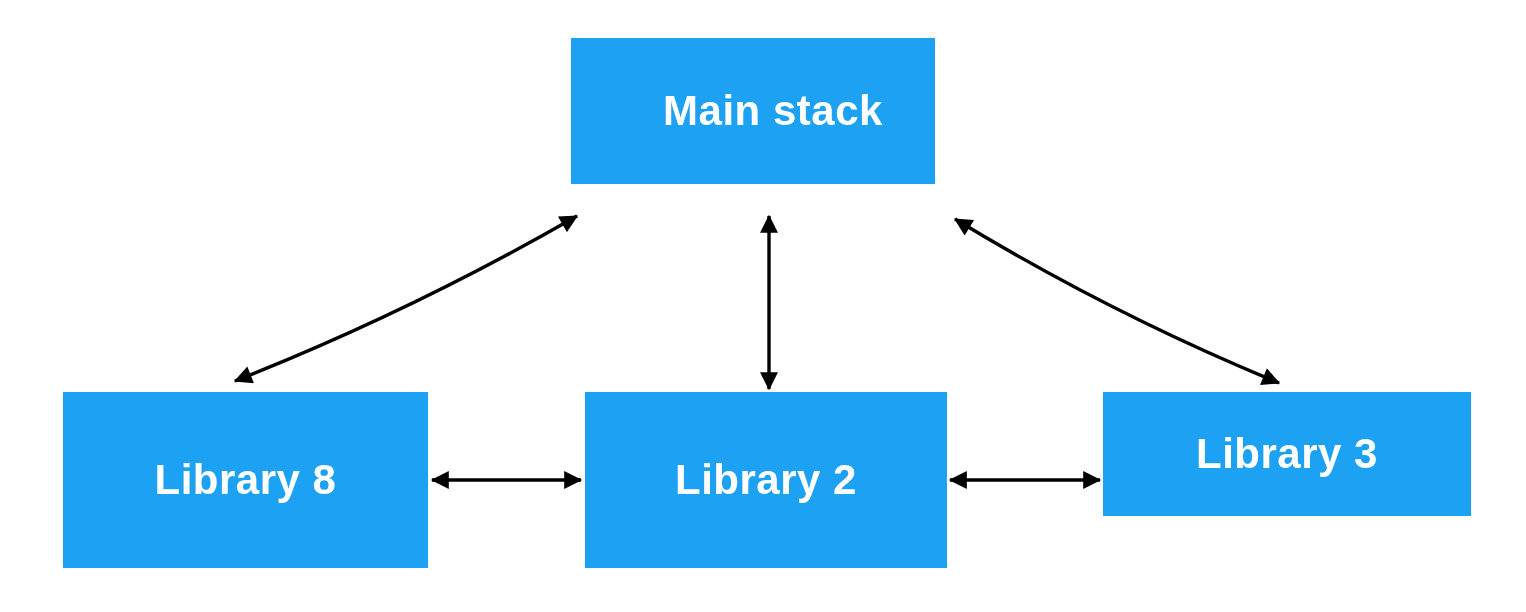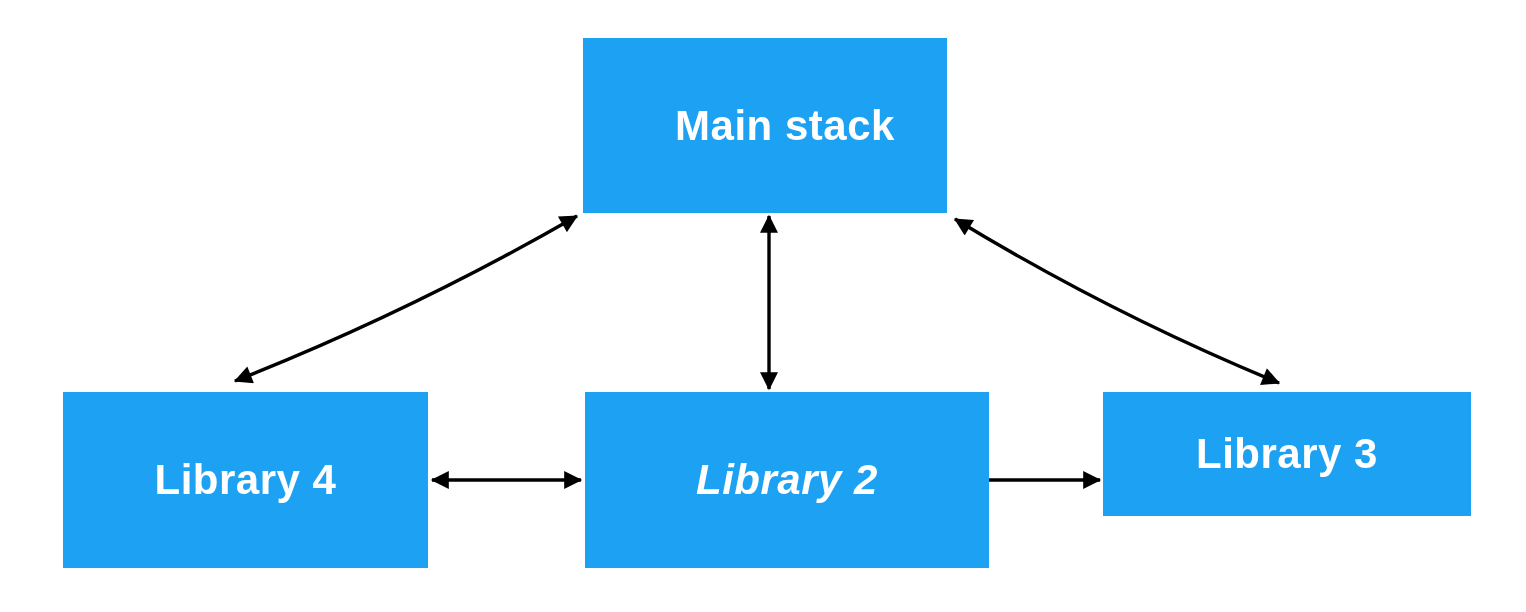--- a/index.html
+++ b/index.html
@@ -27,23 +27,23 @@
     color: var(--node-text);
     display: flex;
     align-items: center;
     justify-content: center;
     font-size: 42px;
     font-weight: 600;
     letter-spacing: 0.5px;
     box-sizing: border-box;
     user-select: none;
   }
-  .node-main    { left: 583px; top: 38px;  width: 364px; height: 175px; padding-left: 40px; }
+  .node-main    { left: 571px; top: 38px;  width: 364px; height: 146px; padding-left: 40px; }
   .node-lib1    { left: 63px;  top: 392px; width: 365px; height: 176px; }
-  .node-lib2    { left: 585px; top: 392px; width: 404px; height: 176px; font-style: italic; }
+  .node-lib2    { left: 585px; top: 392px; width: 362px; height: 176px; }
   .node-lib3    { left: 1103px;top: 392px; width: 368px; height: 124px; }
   .edges-layer {
     position: absolute;
     left: 0; top: 0;
     width: 1526px;
     height: 612px;
     pointer-events: none;
   }
   .edge {
     stroke: var(--arrow-color);
@@ -73,21 +73,21 @@
     <path class="edge" d="M432,480 L581,480" marker-start="url(#ah)" marker-end="url(#ah)"></path>
 
     <path class="edge" d="M950,480 L1100,480" marker-start="url(#ah)" marker-end="url(#ah)"></path>
   </svg>
 
   <div class="node node-main">
     <span>Main stack</span>
   </div>
 
   <div class="node node-lib1">
-    <span>Library 4</span>
+    <span>Library 8</span>
   </div>
 
   <div class="node node-lib2">
     <span>Library 2</span>
   </div>
 
   <div class="node node-lib3">
     <span>Library 3</span>
   </div>
 

